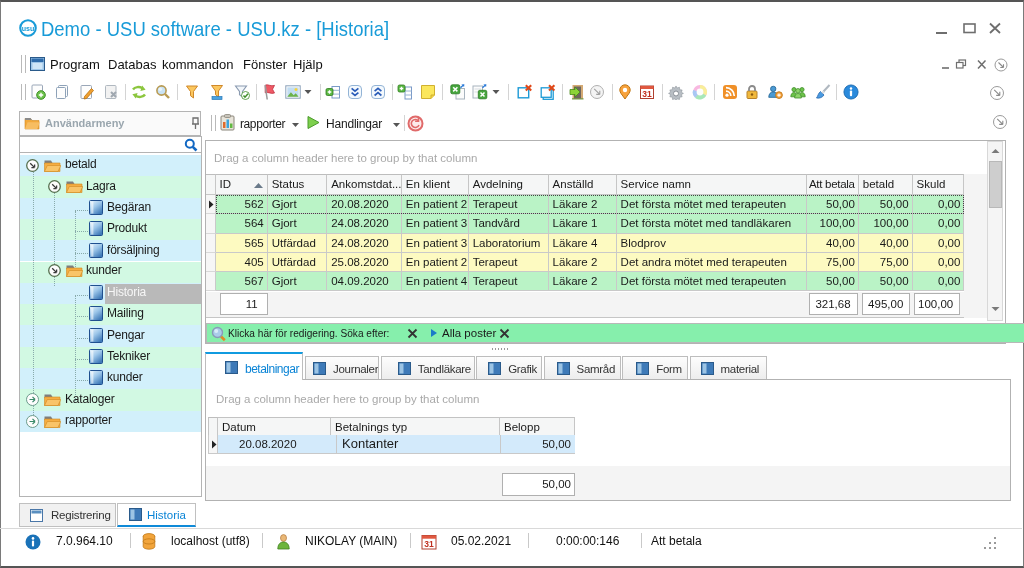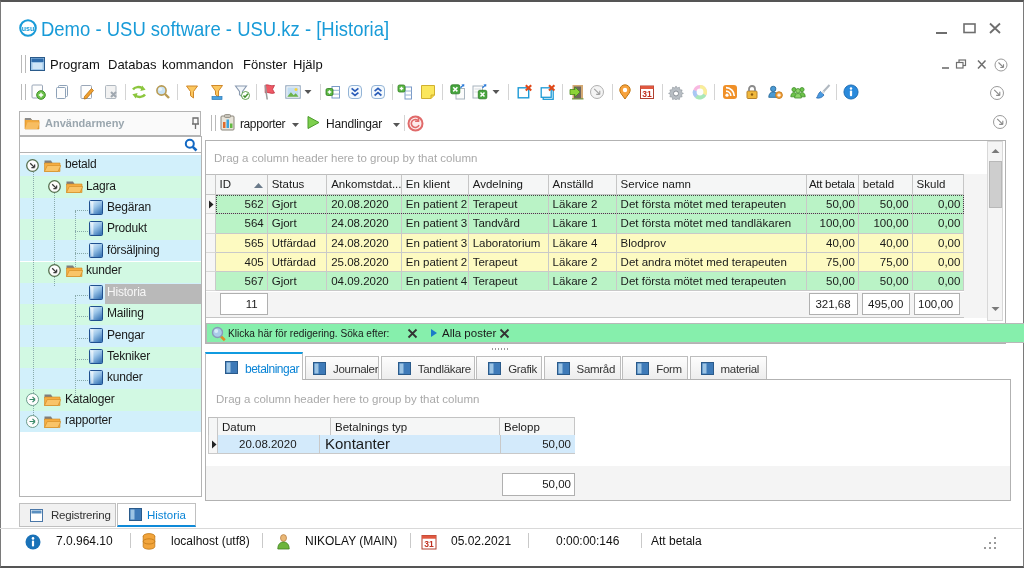--- a/index.html
+++ b/index.html
@@ -579,21 +579,21 @@
  <div class="hcell" style="left:125px;top:37px;width:169px;border-top:1px solid #c3c3c3">Betalnings typ</div>
  <div class="hcell" style="left:12px;top:37px;width:113px;border-top:1px solid #c3c3c3">Datum</div>
  <div class="hcell" style="left:294px;top:37px;width:75px;border-top:1px solid #c3c3c3">Belopp</div>
  <div class="abs" style="left:2px;top:55px;width:10px;height:19px;background:#f6f6f6;border-left:1px solid #c9c9c9;border-right:1px solid #c9c9c9;border-bottom:1px solid #c9c9c9">
       <svg class="abs" style="left:2px;top:5px" width="6" height="9" viewBox="0 0 6 9">
         <path d="M1 0.5 L5.5 4.5 L1 8.5 z" fill="#222"></path>
       </svg>
     </div>
  <div class="abs" style="left:12px;top:55px;width:357px;height:19px;background:#d3eafb;border-bottom:1px solid #c9c9c9"></div>
  <div class="abs" style="left:33px;top:55px;font-size:11.5px;line-height:18px">20.08.2020</div>
- <div class="abs" style="left:113px;top:55px;width:169px;font-size:15px;line-height:18px;padding-left:5px;border-left:1px solid #c9c9c9;height:19px">Kontanter</div>
+ <div class="abs" style="left:130px;top:55px;width:169px;font-size:13px;line-height:18px;padding-left:5px;border-left:1px solid #c9c9c9;height:19px">Kontanter</div>
  <div class="abs" style="left:294px;top:55px;width:75px;font-size:11.5px;line-height:18px;text-align:right;padding-right:4px;border-left:1px solid #c9c9c9;height:19px">50,00</div>
  <div class="abs" style="left:0;top:86px;width:804px;height:34px;background:#f4f4f4"></div>
  <div class="fbox" style="left:296px;top:93px;width:73px;height:23px;line-height:21px">50,00</div>
 </div>
 <div class="btab" style="left:205px;top:351.5px;width:98px;height:28.5px;background:#fff;color:#0a84d6;border-bottom:none;border-top:2.5px solid #109be0;z-index:3">
  <svg class="wicon" style="position:absolute;left:19px;top:7px" viewBox="0 0 13 13">
       <rect x="0.5" y="0.5" width="12" height="12" fill="#3e7ab8" stroke="#2a5a8a"></rect>
       <rect x="1.5" y="1.5" width="4" height="10" fill="#9cc4e4"></rect>
     </svg>
  <span style="position:absolute;left:39px;top:8px;font-size:12px;letter-spacing:-0.5px">betalningar</span>

